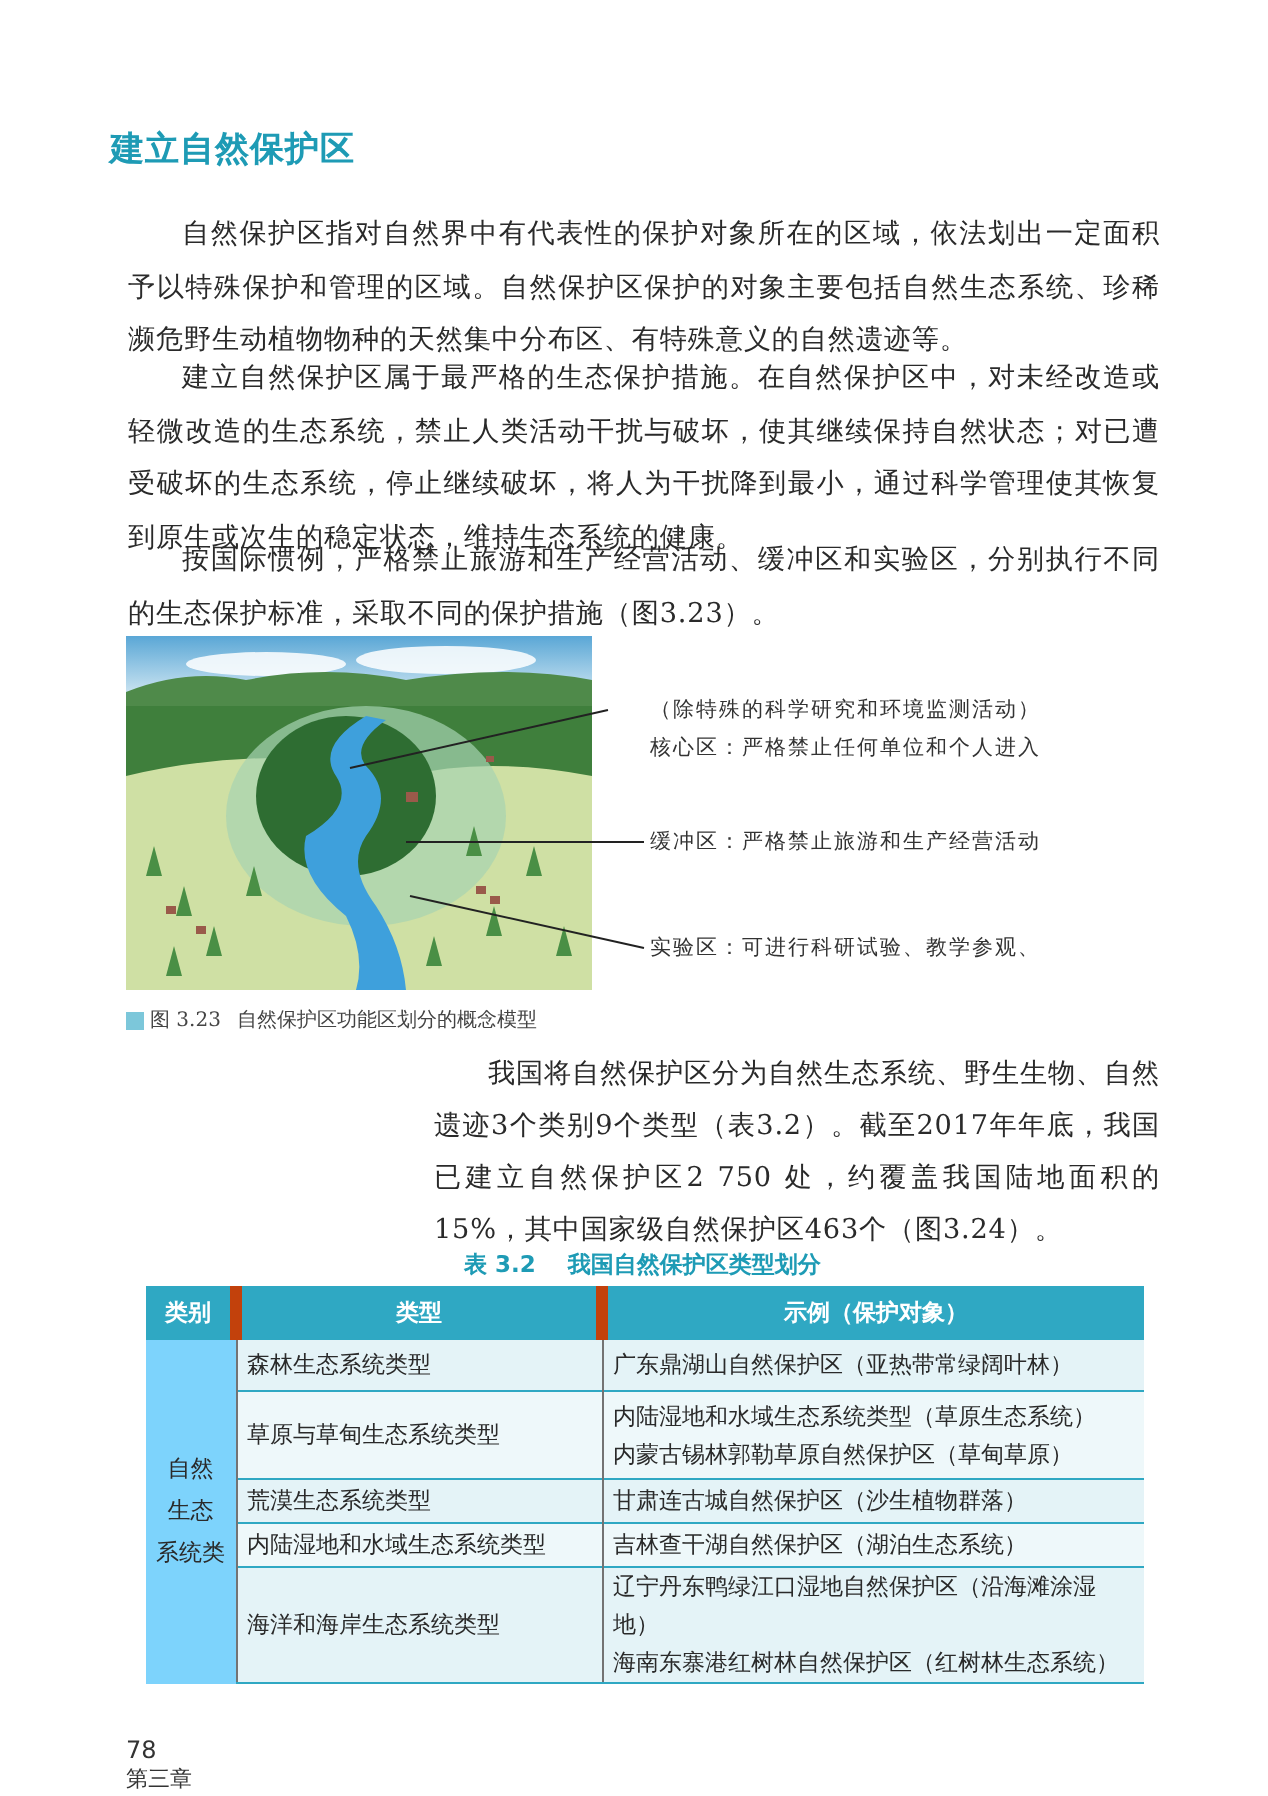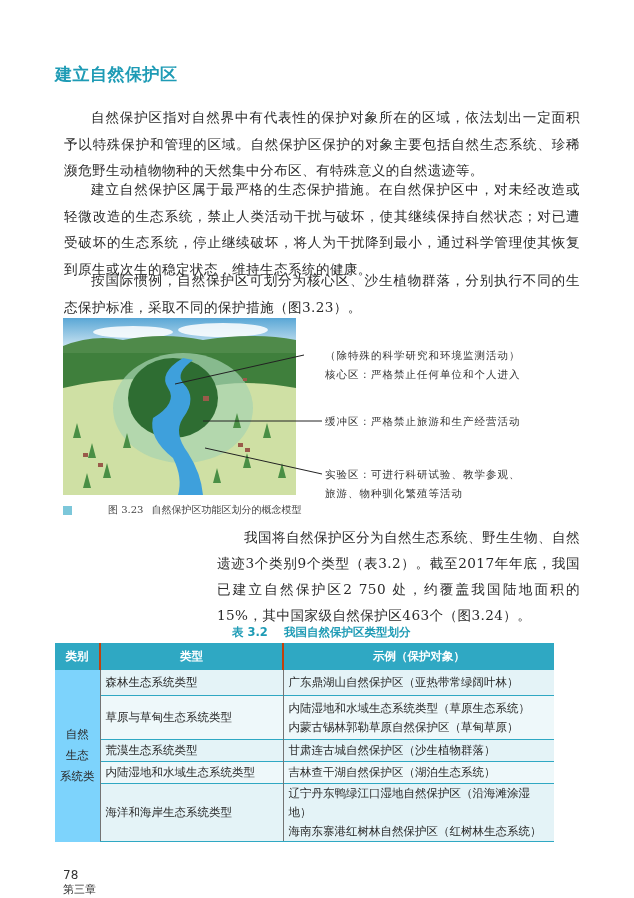--- a/index.html
+++ b/index.html
@@ -12,47 +12,47 @@
   .p1 { top: 104px; }
   .p2 { top: 176px; }
   .p3 { top: 267px; }
   .figure { position: absolute; left: 63px; top: 318px; width: 233px; height: 177px; overflow: hidden; }
   .callout { position: absolute; font-size: 10.5px; line-height: 19px; color: #333; letter-spacing: 1px; }
   .c1 { left: 325px; top: 346px; }
   .c2 { left: 325px; top: 412px; }
   .c3 { left: 325px; top: 465px; }
   .figcap { position: absolute; left: 63px; top: 503px; font-size: 10px; color: #444; display: flex; align-items: center; }
   .figcap .sq { width: 9px; height: 9px; background: #7cc7da; margin-right: 3px; }
-  .figcap .num { margin-right: 8px; margin-left: 33px; }
+  .figcap .num { margin-right: 8px; }
   .p4 { position: absolute; left: 217px; top: 524px; width: 363px; font-size: 13.6px; line-height: 26px;
         text-indent: 27px; letter-spacing: 0.4px; text-align: justify; }
   .tcap { position: absolute; left: 232px; top: 625px; font-family: "DejaVu Sans", "Liberation Sans", sans-serif;
           font-size: 11.5px; font-weight: bold; color: #1e9bb5; }
   .tcap .num { margin-right: 12px; }
-  table { position: absolute; left: 55px; top: 643px; width: 499px; border-collapse: collapse; font-size: 11.5px; }
+  table { position: absolute; left: 73px; top: 643px; width: 499px; border-collapse: collapse; font-size: 11.5px; }
   th { background: #2fa8c3; color: #ffffff; font-family: "DejaVu Sans", "Liberation Sans", sans-serif;
-       font-weight: bold; height: 24px; font-size: 11.5px; border-left: 2px solid #c2410c; }
+       font-weight: bold; height: 24px; font-size: 11.5px; border-left: 6px solid #c2410c; }
   th:first-child { border-left: none; }
   td { background: #e4f3f7; border-top: 1px solid #2fa8c3; border-left: 1px solid #737373; padding: 0 5px;
        line-height: 19px; vertical-align: middle; color: #2a2a2a; }
   td.cat { border-left: none; text-align: center; line-height: 21px; background: #7dd3fc; }
   td.alt { background: #eef8fa; }
   tr.last td { border-bottom: 1px solid #2fa8c3; }
   .footer { position: absolute; left: 63px; top: 868px; font-size: 11px; color: #333; display: flex; flex-direction: column; }
   .footer .pg { font-family: "DejaVu Sans", "Liberation Sans", sans-serif; font-size: 12px; margin-right: 10px; }
   .footer .ch { margin-right: 10px; }
 </style>
 </head>
 <body>
 
 <div class="title">建立自然保护区</div>
 
 <div class="para p1">自然保护区指对自然界中有代表性的保护对象所在的区域，依法划出一定面积予以特殊保护和管理的区域。自然保护区保护的对象主要包括自然生态系统、珍稀濒危野生动植物物种的天然集中分布区、有特殊意义的自然遗迹等。</div>
 <div class="para p2">建立自然保护区属于最严格的生态保护措施。在自然保护区中，对未经改造或轻微改造的生态系统，禁止人类活动干扰与破坏，使其继续保持自然状态；对已遭受破坏的生态系统，停止继续破坏，将人为干扰降到最小，通过科学管理使其恢复到原生或次生的稳定状态，维持生态系统的健康。</div>
-<div class="para p3">按国际惯例，自然保护区可划分为核心区、沙生植物群落，分别执行不同的生态保护标准，采取不同的保护措施（图3.23）。</div>
+<div class="para p3">按国际惯例，严格禁止旅游和生产经营活动、缓冲区和实验区，分别执行不同的生态保护标准，采取不同的保护措施（图3.23）。</div>
 
 <div class="figure">
   <svg width="233" height="177" viewBox="0 0 233 177" xmlns="http://www.w3.org/2000/svg">
     <defs>
       <linearGradient id="sky" x1="0" y1="0" x2="0" y2="1">
         <stop offset="0" stop-color="#5aa7d6"></stop>
           <stop offset="1" stop-color="#cfe6f2"></stop>
       </linearGradient>
     </defs>
     <rect width="233" height="30" fill="url(#sky)"></rect>
@@ -95,21 +95,20 @@
 
 <div class="callout c1">
   <div>（除特殊的科学研究和环境监测活动）</div>
   <div>核心区：严格禁止任何单位和个人进入</div>
 </div>
 <div class="callout c2">
   <div>缓冲区：严格禁止旅游和生产经营活动</div>
 </div>
 <div class="callout c3">
   <div>实验区：可进行科研试验、教学参观、</div>
-  <div>旅游、物种驯化繁殖等活动</div>
 </div>
 
 <div class="figcap">
   <span class="sq"></span>
   <span class="num">图 3.23</span>
   <span>自然保护区功能区划分的概念模型</span>
 </div>
 
 <div class="p4">我国将自然保护区分为自然生态系统、野生生物、自然遗迹3个类别9个类型（表3.2）。截至2017年年底，我国已建立自然保护区2 750 处，约覆盖我国陆地面积的15%，其中国家级自然保护区463个（图3.24）。</div>
 

